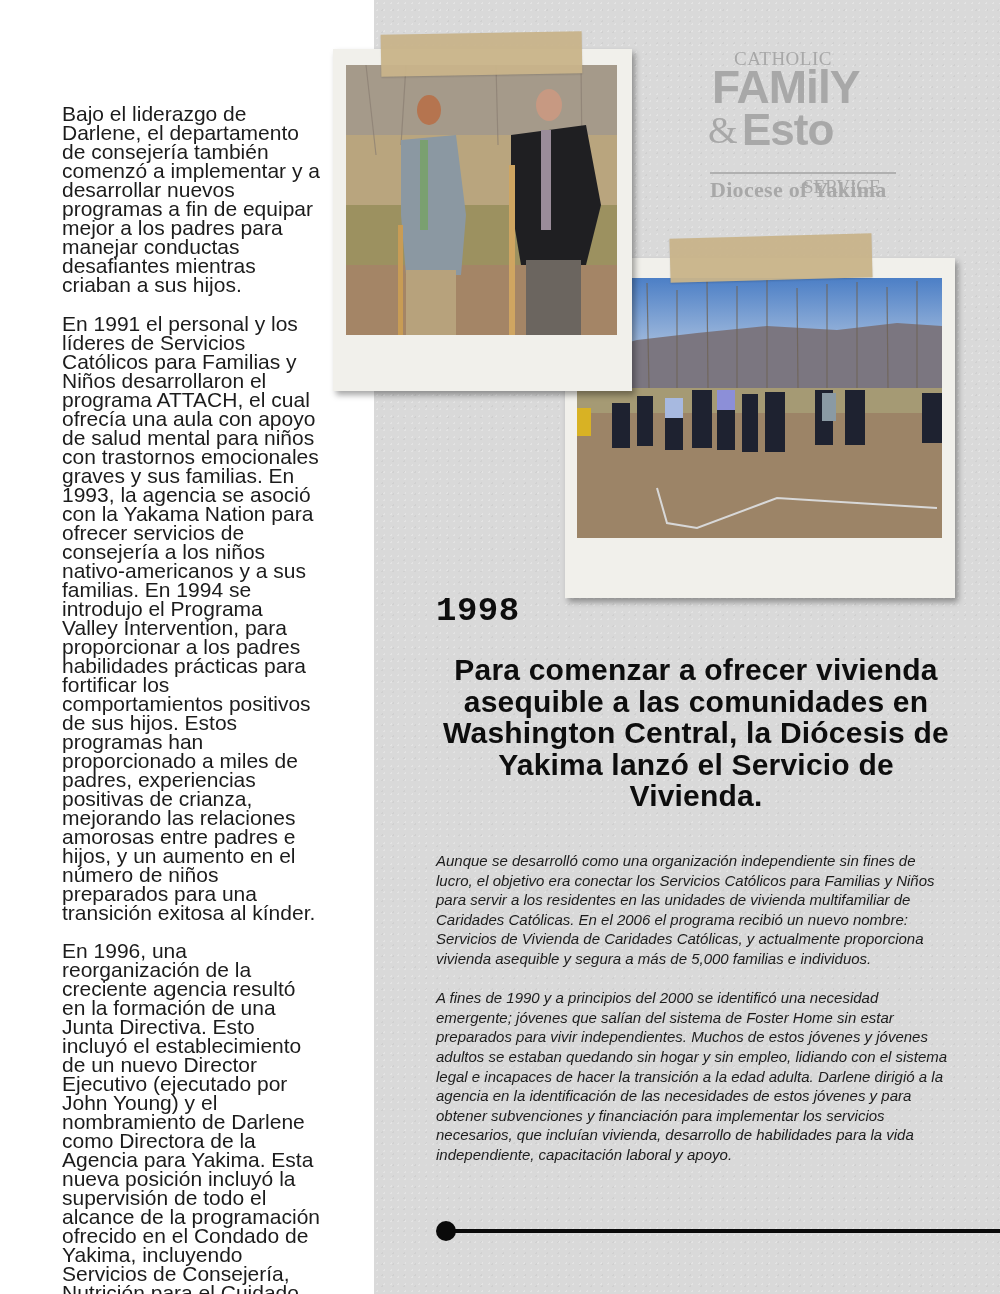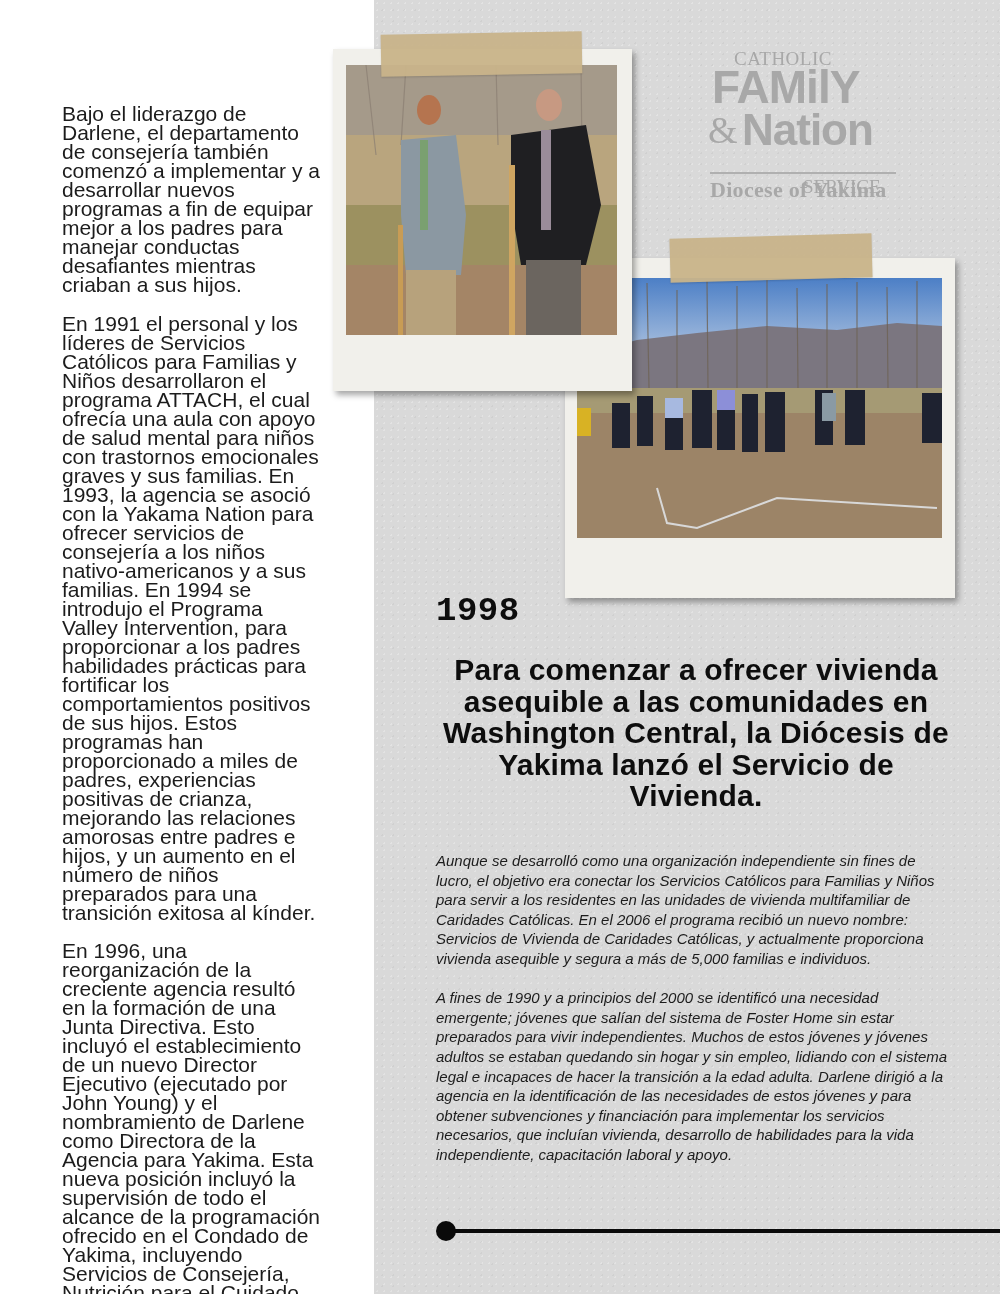--- a/index.html
+++ b/index.html
@@ -49,21 +49,21 @@
     <p>En 1996, una reorganización de la creciente agencia resultó en la formación de una Junta Directiva. Esto incluyó el establecimiento de un nuevo Director Ejecutivo (ejecutado por John Young) y el nombramiento de Darlene como Directora de la Agencia para Yakima. Esta nueva posición incluyó la supervisión de todo el alcance de la programación ofrecido en el Condado de Yakima, incluyendo Servicios de Consejería, Nutrición para el Cuidado de Niños, Servicios para Personas Mayores, Aulas de Aprendizaje Temprano, Recursos y Referencias para Cuidado de Niños, Adopciones,  Cuidado temporal, y Foster Home. Darlene se familiarizó profundamente con el funcionamiento de los programas, así como con los éxitos y las luchas que enfrentaron.</p>
   </div>
 </div>
 
 <div class="right-panel"></div>
 
 <div class="logo">
   <span class="l-catholic">CATHOLIC</span>
   <span class="l-family">FAMilY</span>
   <span class="l-amp">&amp;</span>
-  <span class="l-child">Nation</span>
+  <span class="l-child">Esto</span>
   <span class="l-service">SERVICE</span>
   <span class="l-rule"></span>
   <span class="l-diocese">Diocese of Yakima</span>
 </div>
 
 <div class="polaroid pol-2">
   <div class="photo" title="Group of men breaking ground with shovels in a field with mountains behind">
     <svg width="365" height="260" viewBox="0 0 365 260">
       <defs>
         <linearGradient id="sky2" x1="0" y1="0" x2="0" y2="1">

